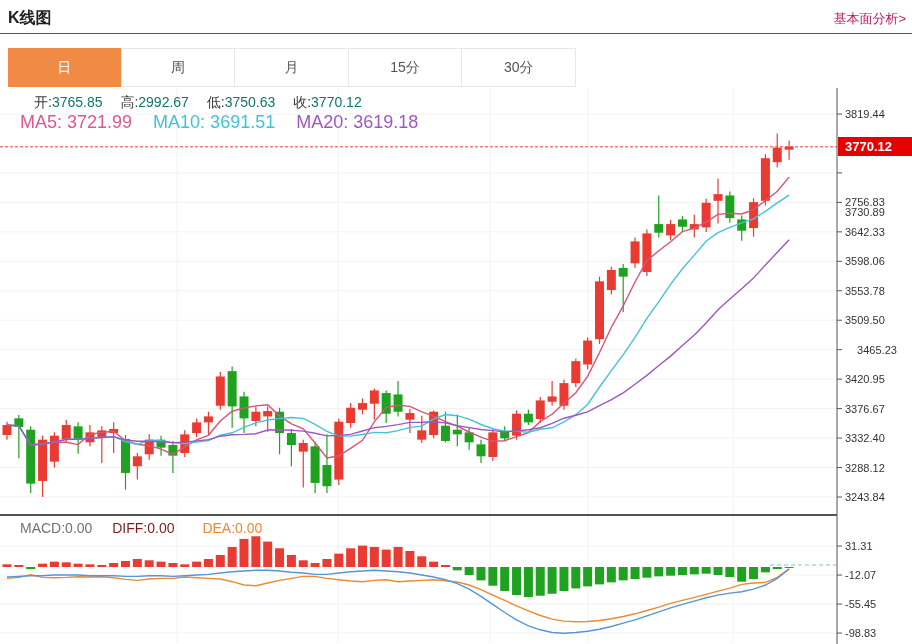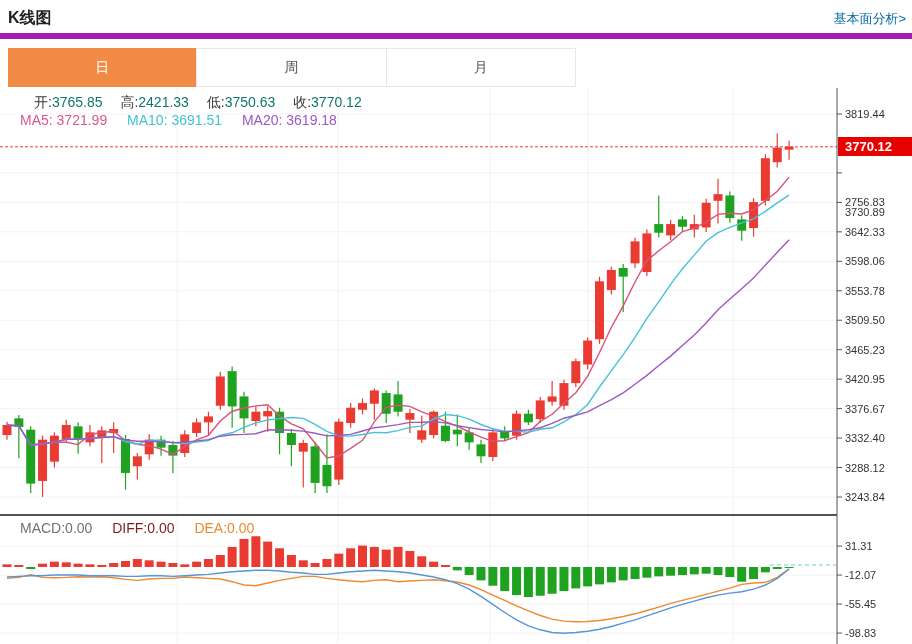--- a/index.html
+++ b/index.html
@@ -1,53 +1,55 @@
 <!DOCTYPE html>
 <html><head>
 <meta charset="utf-8">
 <style>
   html,body{margin:0;padding:0;background:#fff;}
   body{width:912px;height:644px;position:relative;overflow:hidden;
        font-family:"Liberation Sans","DejaVu Sans",sans-serif;color:#333;}
-  .hdr{position:absolute;top:0;left:0;width:912px;height:33px;border-bottom:6px solid #a21caf;}
+  .hdr{position:absolute;top:0;left:0;width:912px;height:33px;border-bottom:1px solid #a21caf;}
   .hdr-title{position:absolute;top:8px;left:8px;font-size:16px;font-weight:bold;color:#222;}
-  .hdr-link{position:absolute;top:10px;right:6px;font-size:13px;color:#0369a1;cursor:pointer;}
+  .hdr-link{position:absolute;top:10px;right:6px;font-size:13px;color:#be185d;cursor:pointer;}
   .tab-bar{position:absolute;top:48px;left:8px;width:568px;height:39px;display:flex;
            border:1px solid #e7e7e7;box-sizing:border-box;background:#fff;}
   .tab{flex:1;text-align:center;line-height:37px;font-size:14px;color:#555;
        border-right:1px solid #e7e7e7;cursor:pointer;white-space:nowrap;}
   .tab:last-child{border-right:none;}
   .tab.selected{background:#f18a44;color:#fff;margin:-1px 0 -1px -1px;line-height:39px;}
   #chart{position:absolute;top:88px;left:0;width:912px;height:556px;}
   .axis-label{position:absolute;left:845px;width:64px;height:16px;line-height:16px;
               font-size:11px;color:#333;}
   .price-tag{position:absolute;left:838px;top:49px;width:70px;height:19px;background:#e60000;
              color:#fff;font-size:13px;font-weight:bold;line-height:19px;padding-left:7px;}
   .legend1{position:absolute;top:94px;left:34px;font-size:14px;}
   .legend1 .lbl{color:#3a3a3a;}
   .legend1 .val{color:#0f766e;margin-right:14px;}
-  .legend2{position:absolute;top:112px;left:20px;font-size:14px;}
+  .legend2{position:absolute;top:112px;left:20px;font-size:18px;}
   .legend2 span{margin-right:16px;}
   .ma5-t{color:#e0568e;} .ma10-t{color:#3fc3d5;} .ma20-t{color:#9d58c2;}
   .macd-legend{position:absolute;top:520px;left:20px;font-size:14px;}
   .macd-legend span{margin-right:16px;}
-  .macd-t{color:#737373;} .diff-t{color:#7f1d1d;} .dea-t{color:#ef8930;}
+  .macd-t{color:#737373;} .diff-t{color:#7f1d1d;} .dea-t{color:#ef8930;margin-left:8px;}
 </style>
 </head>
 <body>
 
 <div class="hdr">
   <div class="hdr-title">K线图</div>
   <div class="hdr-link">基本面分析&gt;</div>
 </div>
 
 <div class="tab-bar">
     <div class="tab selected">日</div>
     <div class="tab">周</div>
     <div class="tab">月</div>
+    <div class="tab">15分</div>
+    <div class="tab">30分</div>
   </div>
 
 <div id="chart">
   <svg id="chart-svg" width="912" height="556" viewBox="0 0 912 556">
       <g>
         <line x1="177" y1="0" x2="177" y2="555" stroke="#f2f2f2"></line>
         <line x1="338" y1="0" x2="338" y2="555" stroke="#f2f2f2"></line>
         <line x1="490" y1="0" x2="490" y2="555" stroke="#f2f2f2"></line>
         <line x1="588" y1="0" x2="588" y2="555" stroke="#f2f2f2"></line>
         <line x1="733" y1="0" x2="733" y2="555" stroke="#f2f2f2"></line>
@@ -302,39 +304,39 @@
       <line x1="837" y1="545.067855" x2="842" y2="545.067855" stroke="#555"></line>
     </svg>
   <div id="axis-labels">
       <div class="axis-label" style="top: 18px;">3819.44</div>
       <div class="axis-label" style="top: 76.9212px; margin-top: 39px;">3730.89</div>
       <div class="axis-label" style="top: 106.385px;">2756.83</div>
       <div class="axis-label" style="top: 135.849px;">3642.33</div>
       <div class="axis-label" style="top: 165.306px;">3598.06</div>
       <div class="axis-label" style="top: 194.77px;">3553.78</div>
       <div class="axis-label" style="top: 224.234px;">3509.50</div>
-      <div class="axis-label" style="top: 253.691px;">3465.23</div>
+      <div class="axis-label" style="top: 253.691px; text-align: center;">3465.23</div>
       <div class="axis-label" style="top: 283.155px;">3420.95</div>
       <div class="axis-label" style="top: 312.619px;">3376.67</div>
       <div class="axis-label" style="top: 342.076px;">3332.40</div>
       <div class="axis-label" style="top: 371.54px;">3288.12</div>
       <div class="axis-label" style="top: 401.004px;">3243.84</div>
       <div class="axis-label" style="top: 450.069px;">31.31</div>
       <div class="axis-label" style="top: 479.069px;">-12.07</div>
       <div class="axis-label" style="top: 508.068px;">-55.45</div>
       <div class="axis-label" style="top: 537.068px;">-98.83</div>
     </div>
   <div class="price-tag">
     <span>3770.12</span>
   </div>
 </div>
 
 <div class="legend1">
   <span class="lbl">开:</span><span class="val">3765.85</span>
-  <span class="lbl">高:</span><span class="val">2421.33</span>
+  <span class="lbl">高:</span><span class="val">2992.67</span>
   <span class="lbl">低:</span><span class="val">3750.63</span>
   <span class="lbl">收:</span><span class="val">3770.12</span>
 </div>
 
 <div class="legend2">
   <span class="ma5-t">MA5: 3721.99</span>
   <span class="ma10-t">MA10: 3691.51</span>
   <span class="ma20-t">MA20: 3619.18</span>
 </div>
 

